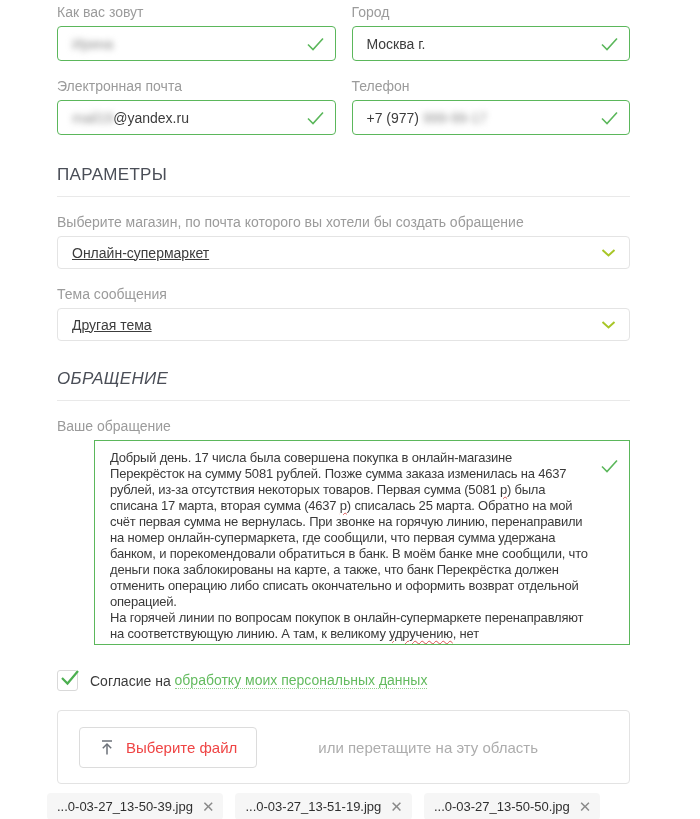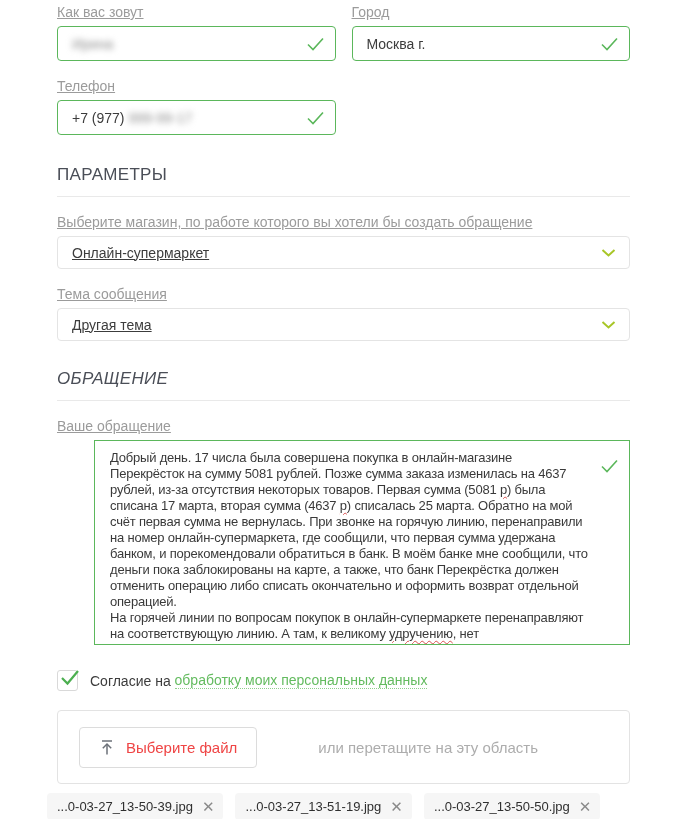--- a/index.html
+++ b/index.html
@@ -1,21 +1,21 @@
 <!DOCTYPE html>
 <html lang="ru"><head>
 <meta charset="utf-8">
 <style>
   * { box-sizing: border-box; }
   html,body { margin:0; padding:0; background:#fff; }
   body { width:700px; font-family:"Liberation Sans", sans-serif; color:#3c3c3c; }
   .page { padding:4px 70px 6px 57px; }
 
   .form-grid { display:grid; grid-template-columns:1fr 1fr; column-gap:16px; row-gap:17px; }
-  .field-label { display:block; font-size:14px; line-height:16px; color:#9b9b9b; margin-bottom:6px;text-decoration:underline; }
+  .field-label { display:block; font-size:14px; line-height:16px; color:#9b9b9b; margin-bottom:6px; }
 
   .input-box { position:relative; height:35px; border:1px solid #5bb75b; border-radius:4px;
                background:#fff; display:flex; align-items:center; padding:0 34px 0 14px;
                font-size:14px; color:#3c3c3c; white-space:nowrap; overflow:hidden; }
   .check { position:absolute; right:11px; top:50%; transform:translateY(-50%); display:block; }
   .blur { filter:blur(3px); color:#8e8e8e; }
 
   .section-title { margin-top:30px; font-size:17px; line-height:19px; color:#4a4e57; letter-spacing:.3px; }
   .divider { height:1px; background:#e9e9e9; margin:12px 0 17px 0; }
 
@@ -68,35 +68,45 @@
     <div>
       <span class="field-label">Город</span>
       <div class="input-box">
         <span>Москва г.</span>
         <svg class="check" width="17" height="14" viewBox="0 0 17 14">
             <polyline points="1,7.5 6,12.5 16,1.5" fill="none" stroke="#5bb75b" stroke-width="1.6"></polyline>
           </svg>
       </div>
     </div>
     <div>
+      <span class="field-label">Электронная почта</span>
+      <div class="input-box">
+        <span class="blur">mail19</span>
+          <span>@yandex.ru</span>
+        <svg class="check" width="17" height="14" viewBox="0 0 17 14">
+            <polyline points="1,7.5 6,12.5 16,1.5" fill="none" stroke="#5bb75b" stroke-width="1.6"></polyline>
+          </svg>
+      </div>
+    </div>
+    <div>
       <span class="field-label">Телефон</span>
       <div class="input-box">
         <span>+7 (977) </span>&nbsp;<span class="blur">999-99-17</span>
         <svg class="check" width="17" height="14" viewBox="0 0 17 14">
             <polyline points="1,7.5 6,12.5 16,1.5" fill="none" stroke="#5bb75b" stroke-width="1.6"></polyline>
           </svg>
       </div>
     </div>
   </div>
 
   <div class="section-title">ПАРАМЕТРЫ</div>
   <div class="divider"></div>
 
   <div class="select-wrap">
-    <span class="field-label">Выберите магазин, по работе которого вы хотели бы создать обращение</span>
+    <span class="field-label">Выберите магазин, по почта которого вы хотели бы создать обращение</span>
     <div class="select-box">
       <span>Онлайн-супермаркет</span>
       <svg class="chev" width="15" height="9" viewBox="0 0 15 9">
           <polyline points="1.5,1.5 7.5,7 13.5,1.5" fill="none" stroke="#a8c628" stroke-width="2"></polyline>
         </svg>
     </div>
   </div>
 
   <div class="select-wrap">
     <span class="field-label">Тема сообщения</span>

